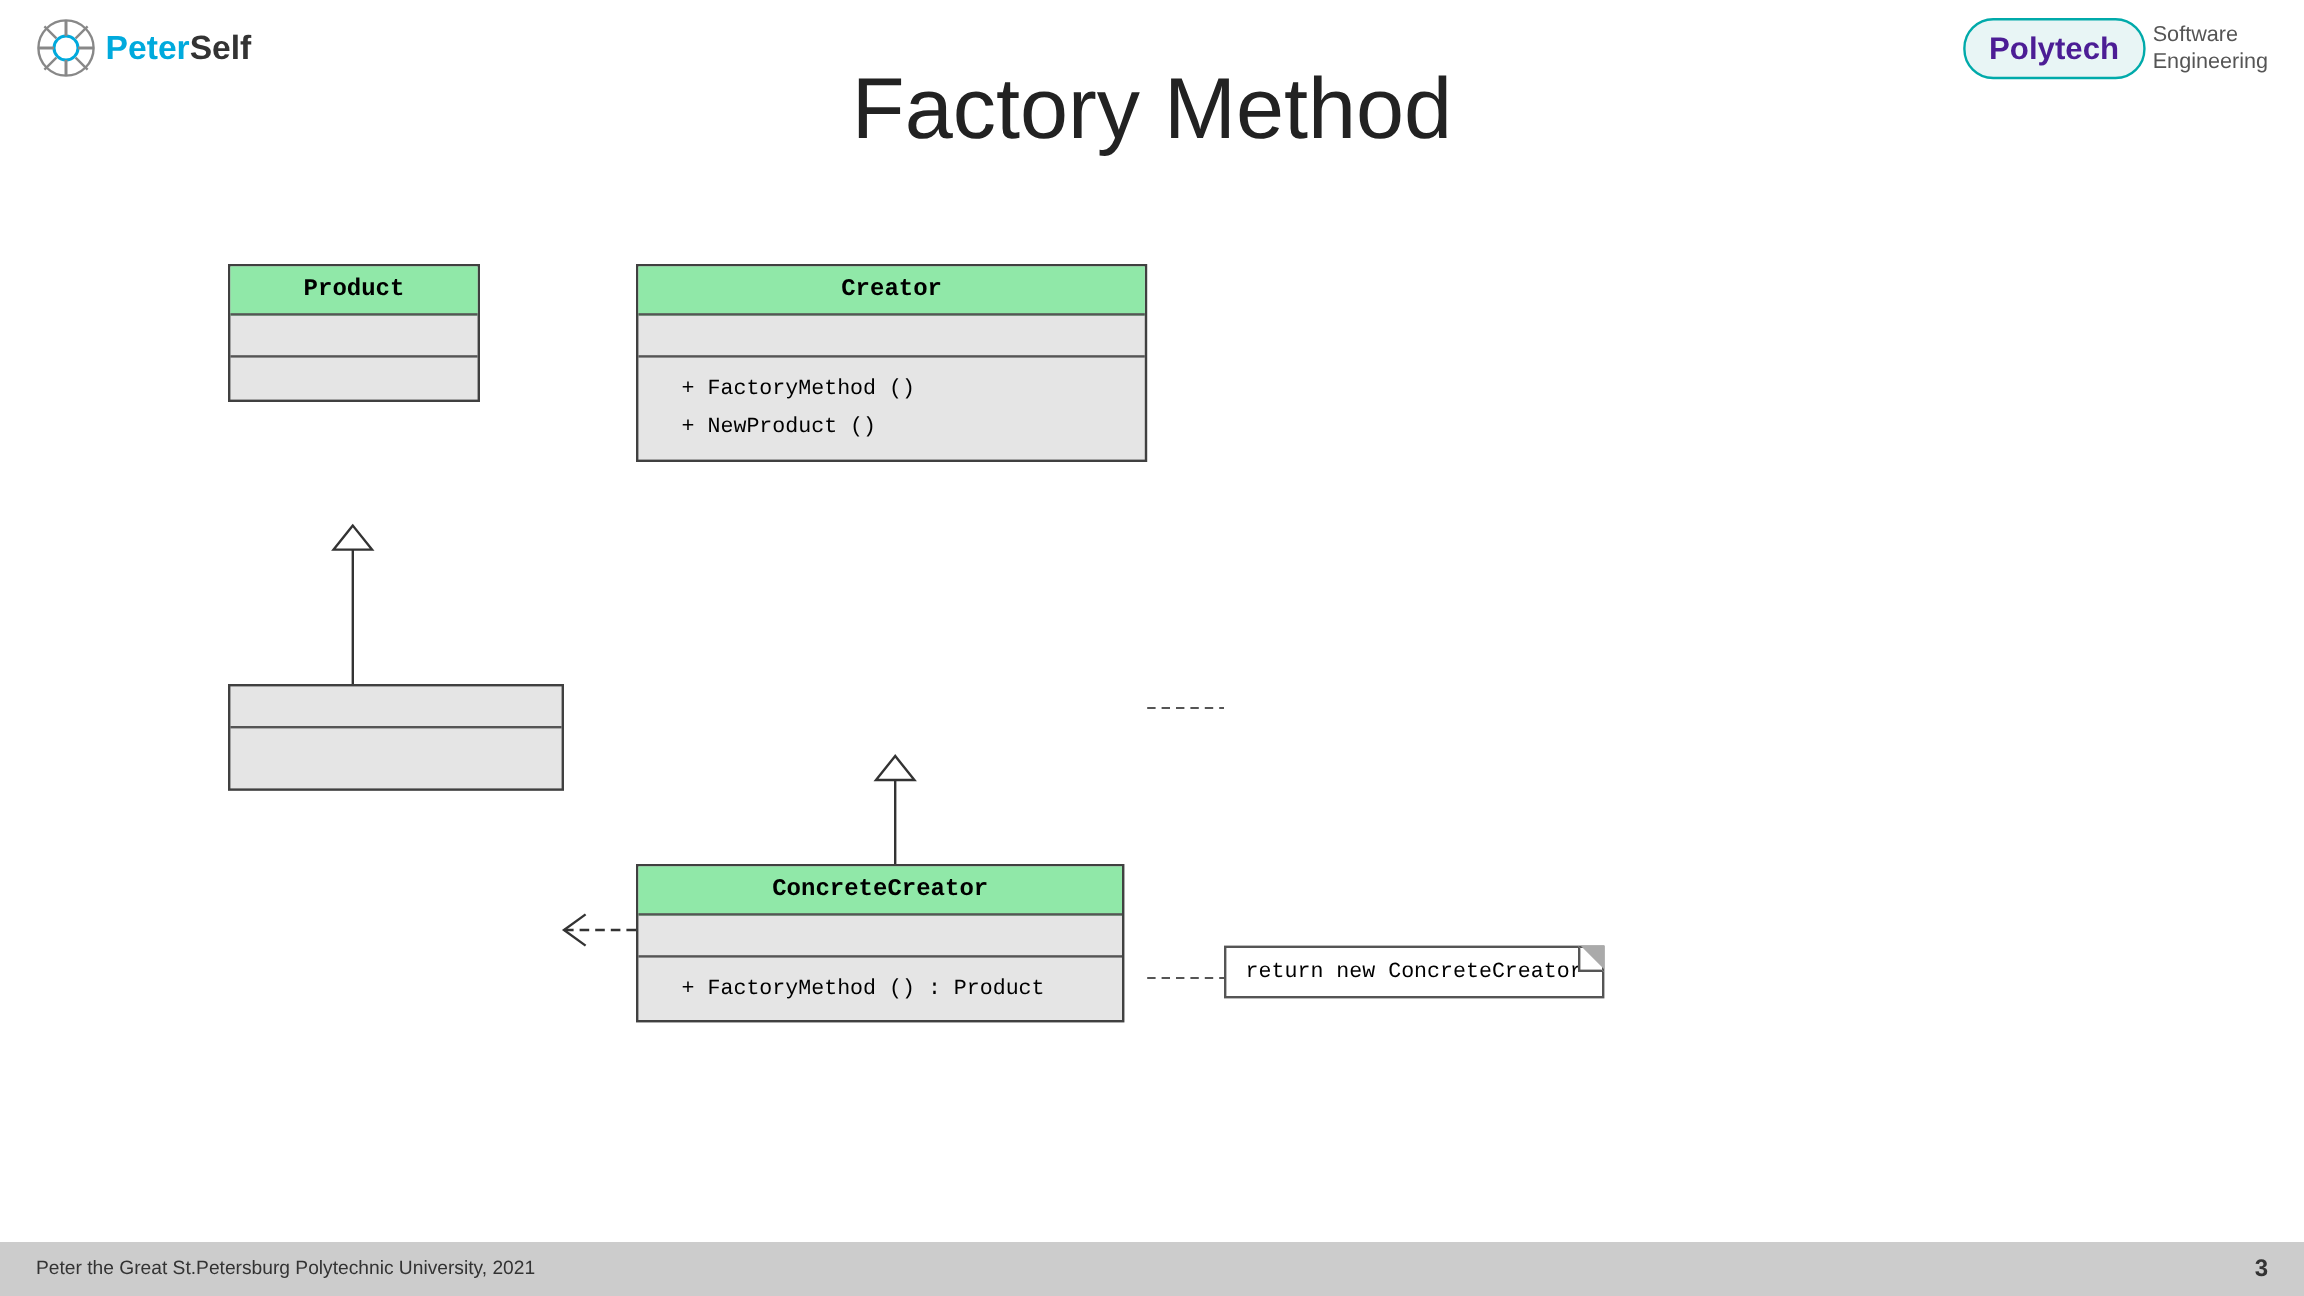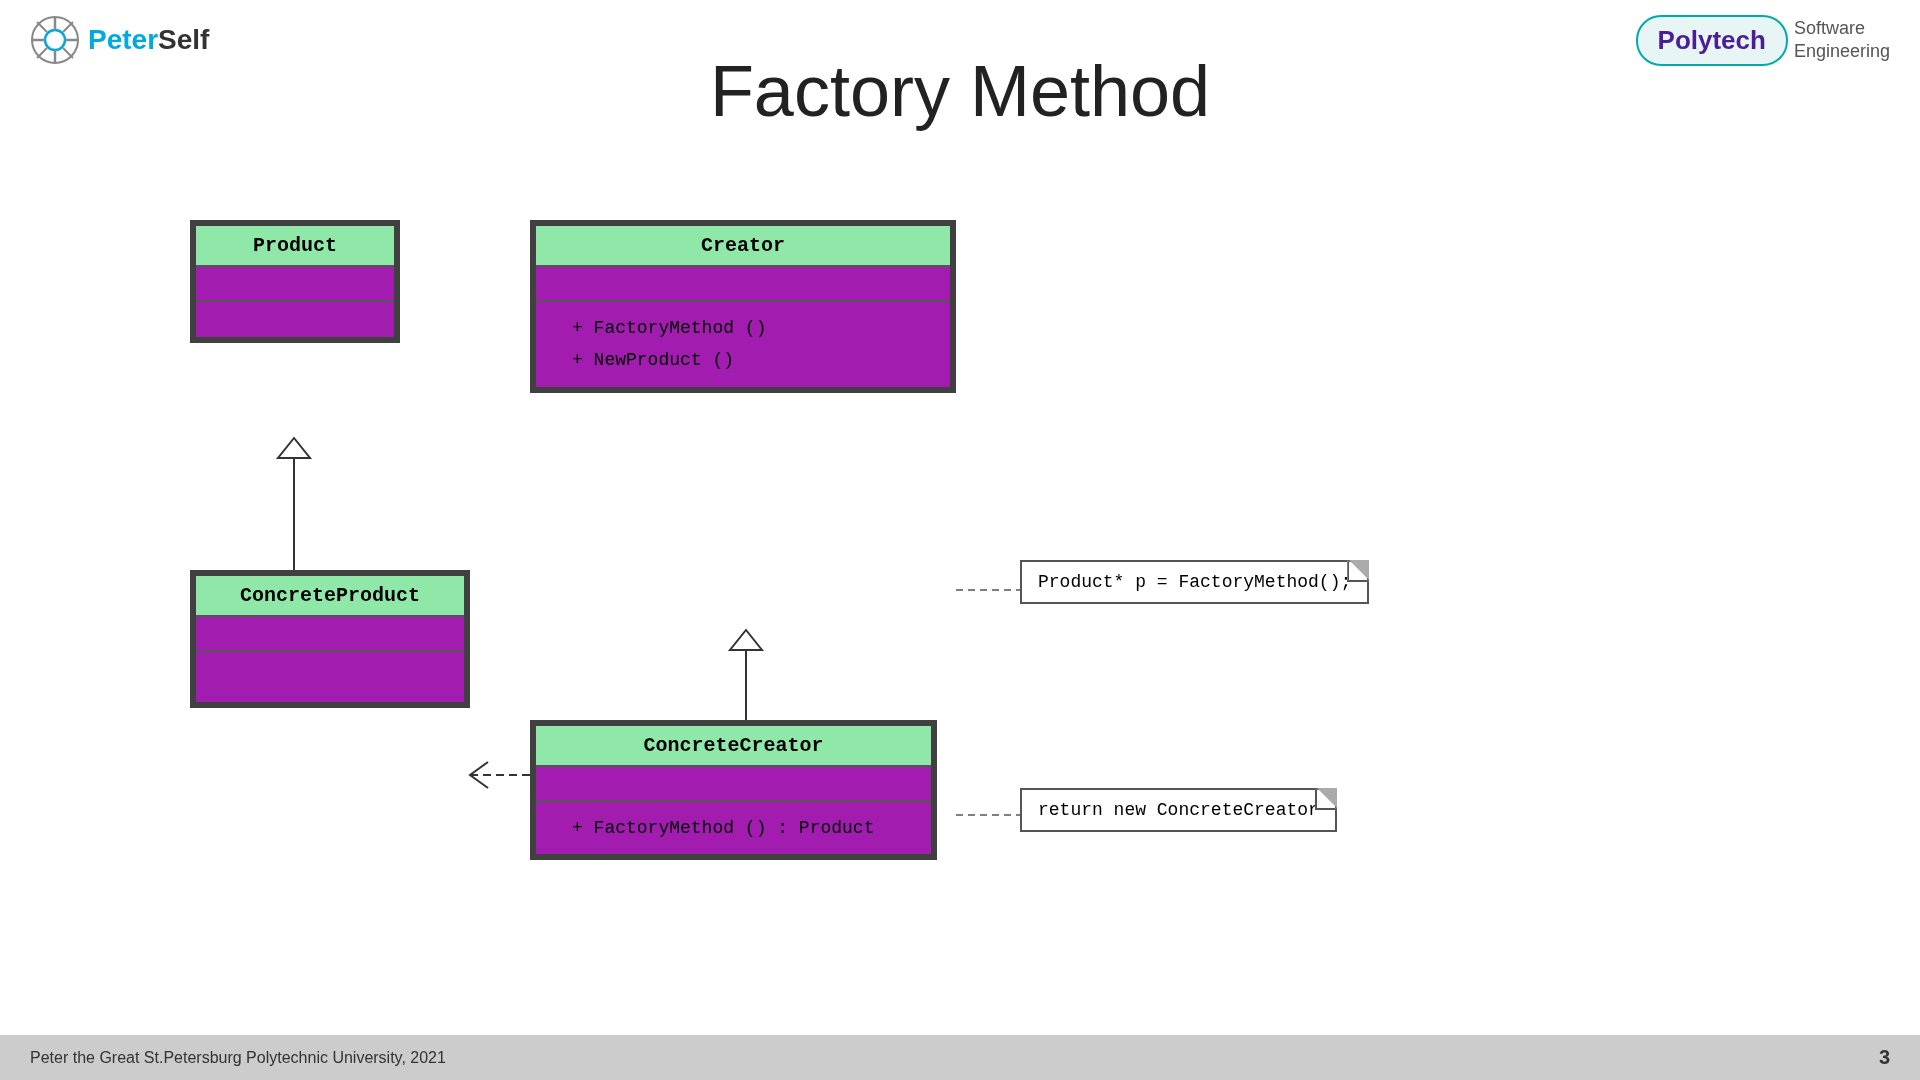--- a/index.html
+++ b/index.html
@@ -82,22 +82,22 @@
       position: absolute;
       top: 200px;
       left: 80px;
       width: 1300px;
       height: 480px;
     }
 
     
     .uml-class {
       position: absolute;
-      border: 6px solid #404040;
-      background: #a21caf;
+      border: 2px solid #404040;
+      background: #e5e5e5;
       font-family: 'Courier New', monospace;
     }
 
     .uml-class-header {
       padding: 8px 12px;
       font-weight: bold;
       font-size: 20px;
       text-align: center;
       border-bottom: 2px solid #555;
       background: #90e8a8;
@@ -245,26 +245,22 @@
   </div>
 
   <div class="uml-class" style="left: 450px; top: 20px; width: 426px;">
     <div class="uml-class-header">Creator</div>
     <div class="uml-class-section" style="height:35px;"></div>
     <div class="uml-class-methods">
       + FactoryMethod ()<br>+ NewProduct ()
     </div>
   </div>
 
-  <div class="note-box" style="left: 940px; top: 360px;">
-    <span>Product* p = FactoryMethod();</span>
-  </div>
 
   <div class="uml-class" style="left: 110px; top: 370px; width: 280px;">
-    <div class="uml-class-header">ConcreteProduct</div>
     <div class="uml-class-section" style="height:35px;"></div>
     <div class="uml-class-section" style="height:50px;"></div>
   </div>
 
   <div class="uml-class" style="left: 450px; top: 520px; width: 407px;">
     <div class="uml-class-header">ConcreteCreator</div>
     <div class="uml-class-section" style="height:35px;"></div>
     <div class="uml-class-methods">
       + FactoryMethod () : Product
     </div>

